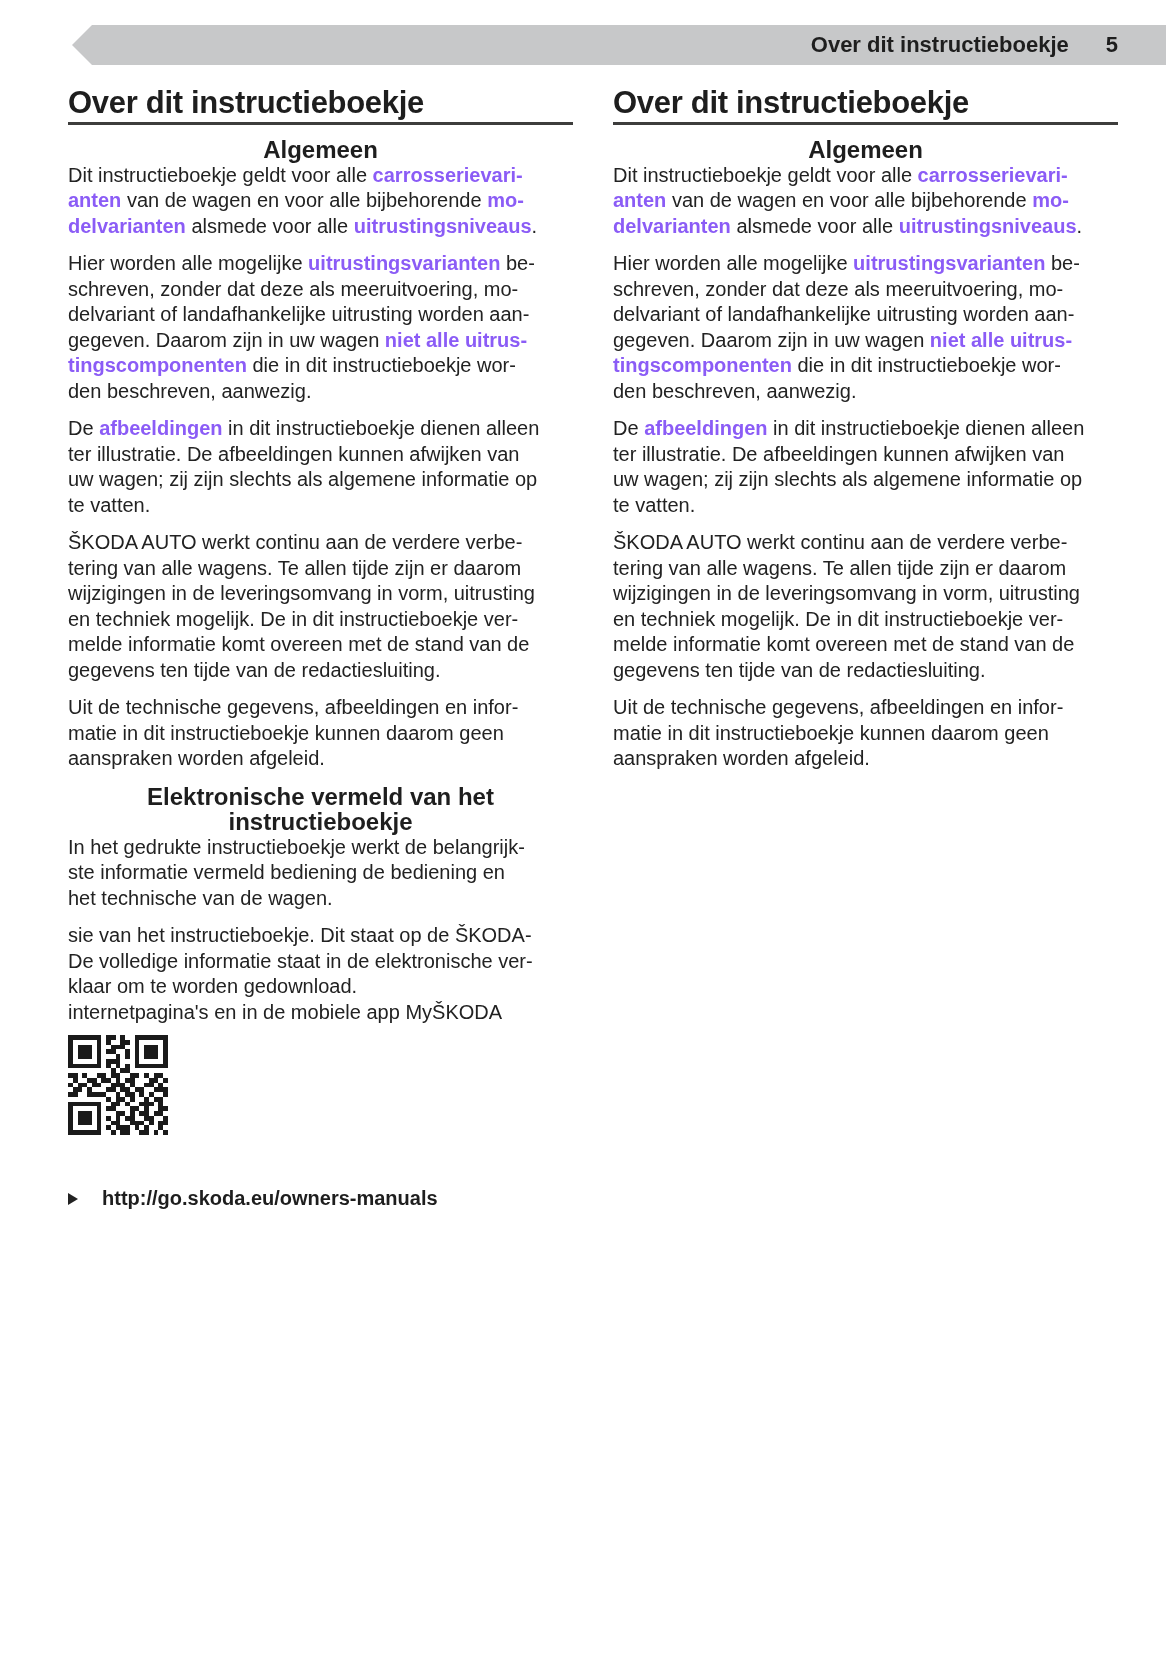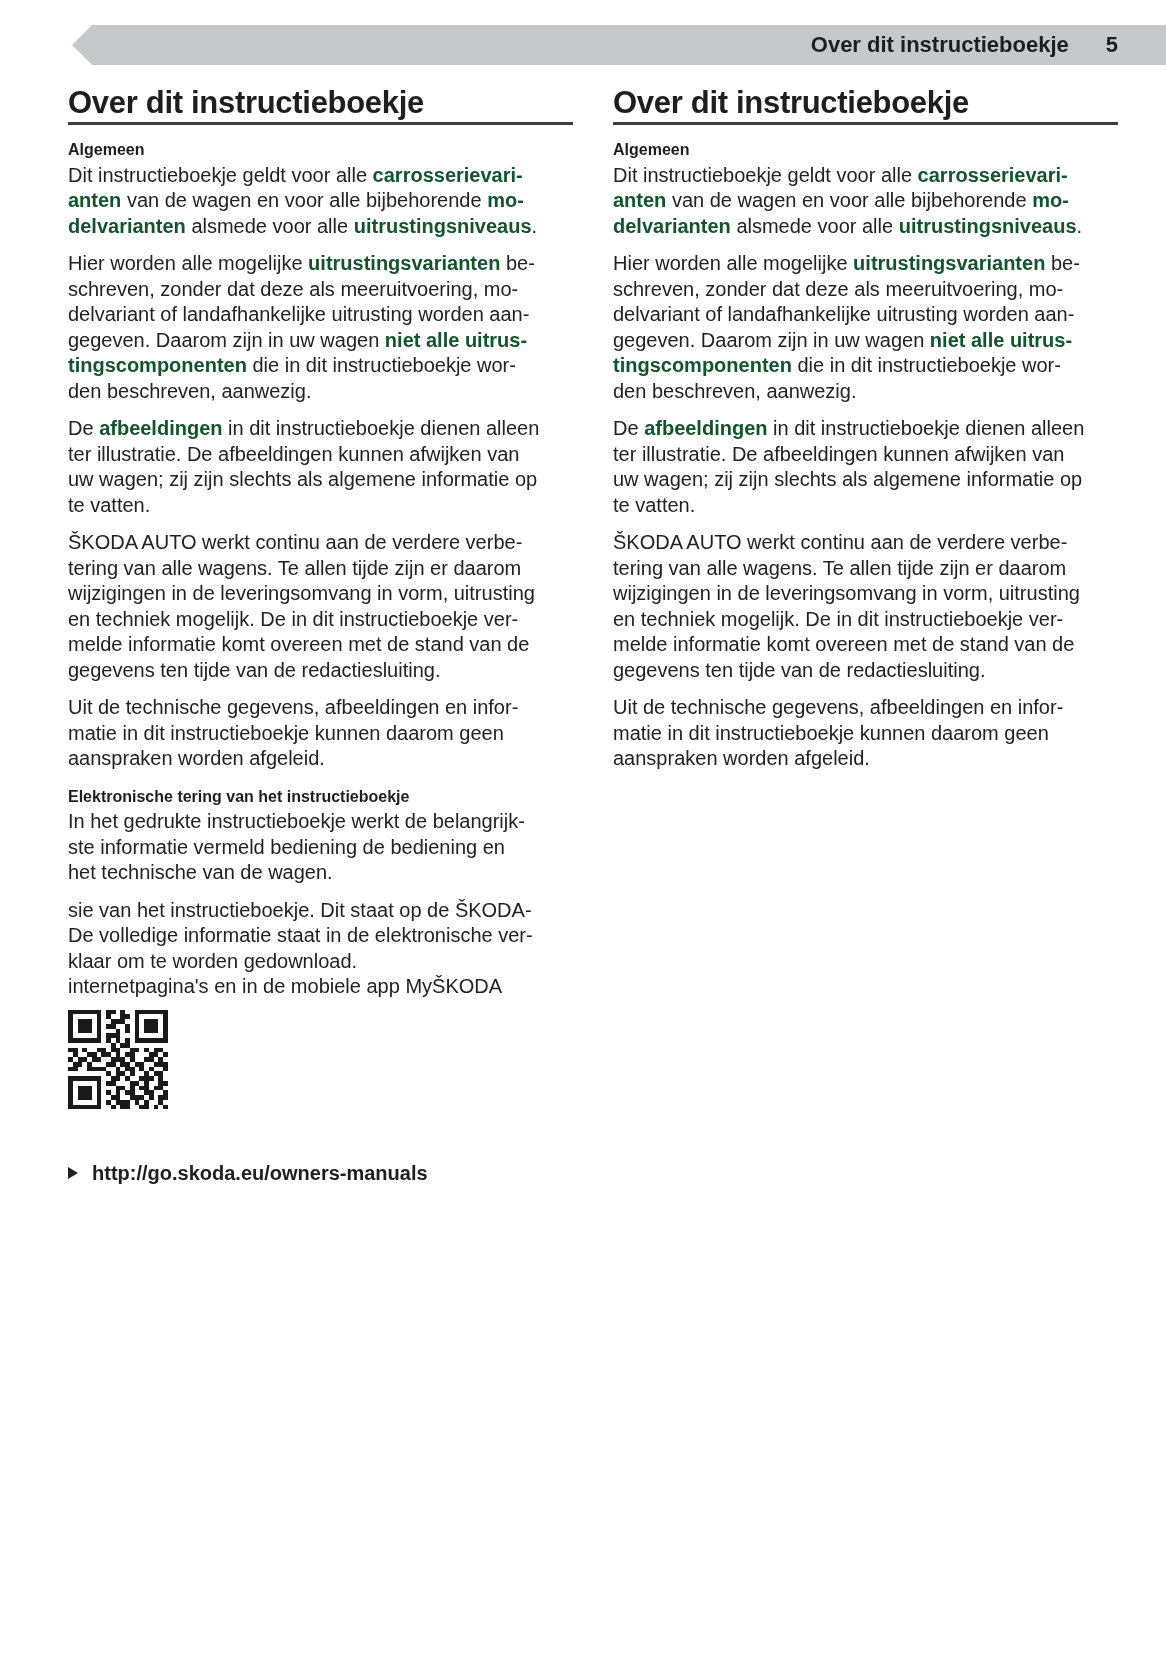--- a/index.html
+++ b/index.html
@@ -30,42 +30,42 @@
   .col-heading {
     margin: 0 0 8px 0;
     font-size: 31px; line-height: 38px; font-weight: bold;
     letter-spacing: -0.3px; color: #1e1e1e;
     padding-bottom: 0;
     border-bottom: 3px solid #3d3d3c;
   }
 
   .subheading {
     margin-top: 12px;
-    font-weight: bold; font-size: 16px; line-height: 25.5px; color: #1e1e1e;
+    font-weight: bold; font-size: 24px; line-height: 25.5px; color: #1e1e1e; text-align: center;
   }
 
   .para { margin-top: 12px; font-size: 20px; line-height: 25.5px; }
   .para.tight { margin-top: 0; }
   .line { white-space: nowrap; }
-  .line b { font-weight: bold; color: #14532d; margin-top: 24px; }
+  .line b { font-weight: bold; color: #8b5cf6; margin-top: 24px; }
 
   
   .qr {
     margin-top: 10px;
     width: 100px; height: 100px;
     display: grid;
     grid-template-columns: repeat(21, 1fr);
     grid-template-rows: repeat(21, 1fr);
   }
   .qm { background: #1a1a1a; }
 
   
   .link-row {
     margin-top: 52px;
-    display: flex; align-items: center; gap: 14px;
+    display: flex; align-items: center; gap: 24px;
     font-weight: bold; font-size: 20px; color: #1e1e1e;
   }
   .tri {
     width: 0; height: 0; flex: 0 0 auto;
     border-left: 10px solid #222222;
     border-top: 6px solid transparent;
     border-bottom: 6px solid transparent;
   }
 </style>
 </head>
@@ -107,21 +107,21 @@
           <div class="line"><span>wijzigingen in de leveringsomvang in vorm, uitrusting</span></div>
           <div class="line"><span>en techniek mogelijk. De in dit instructieboekje ver-</span></div>
           <div class="line"><span>melde informatie komt overeen met de stand van de</span></div>
           <div class="line"><span>gegevens ten tijde van de redactiesluiting.</span></div>
         </div>
         <div class="para">
           <div class="line"><span>Uit de technische gegevens, afbeeldingen en infor-</span></div>
           <div class="line"><span>matie in dit instructieboekje kunnen daarom geen</span></div>
           <div class="line"><span>aanspraken worden afgeleid.</span></div>
         </div>
-        <div class="subheading">Elektronische tering van het instructieboekje</div>
+        <div class="subheading">Elektronische vermeld van het instructieboekje</div>
         <div class="para tight">
           <div class="line"><span>In het gedrukte instructieboekje werkt de belangrijk-</span></div>
           <div class="line"><span>ste informatie vermeld bediening de bediening en</span></div>
           <div class="line"><span>het technische van de wagen.</span></div>
         </div>
         <div class="para">
           <div class="line"><span>sie van het instructieboekje. Dit staat op de ŠKODA-</span></div>
           <div class="line"><span>De volledige informatie staat in de elektronische ver-</span></div>
           <div class="line"><span>klaar om te worden gedownload.</span></div>
           <div class="line"><span>internetpagina's en in de mobiele app MyŠKODA</span></div>

